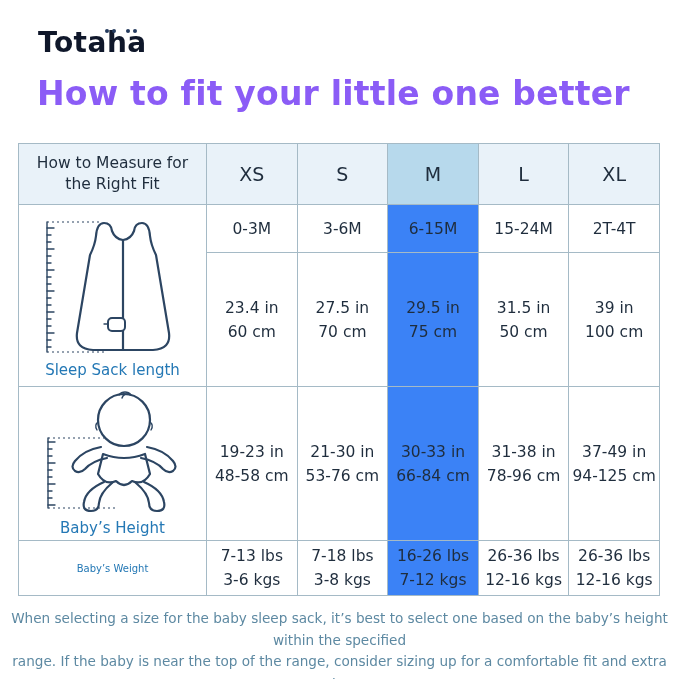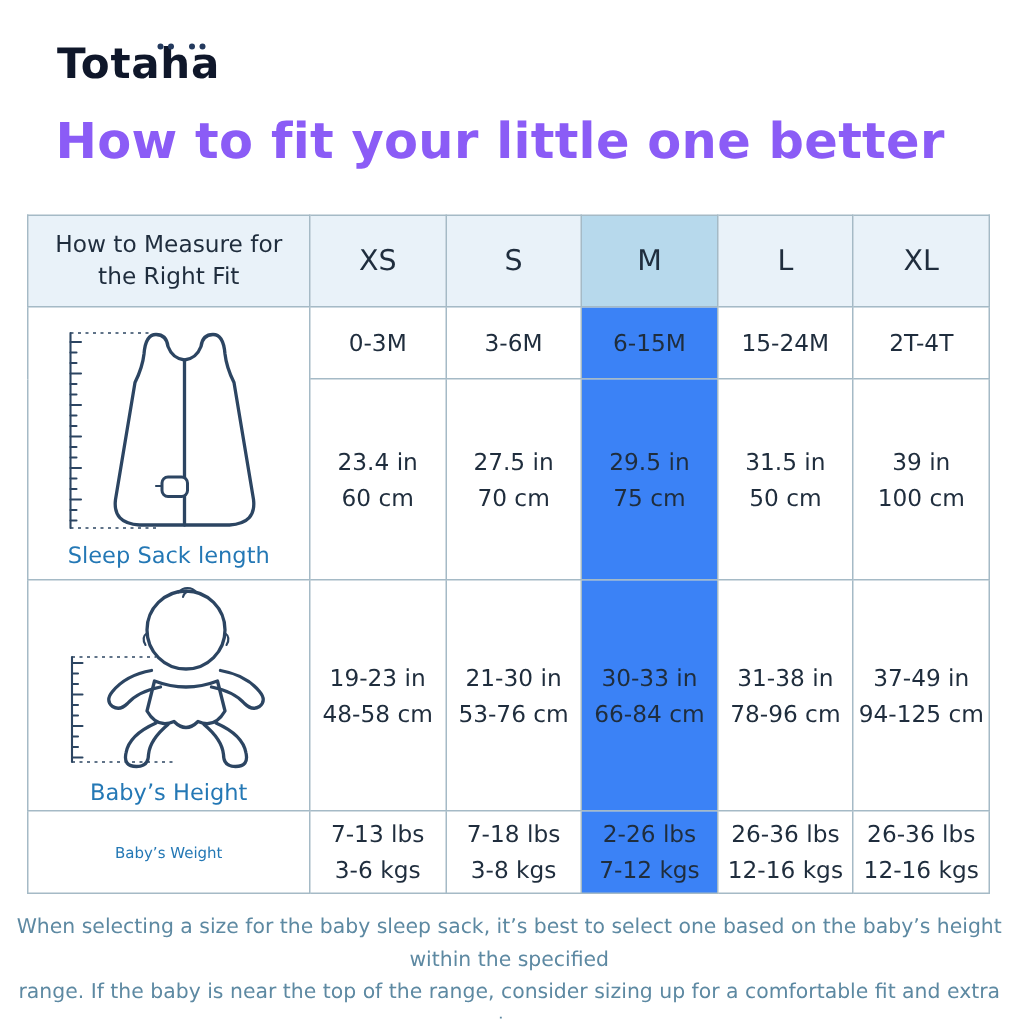--- a/index.html
+++ b/index.html
@@ -192,21 +192,21 @@
       </td>
       <td>
         <div>7-13 lbs</div>
         <div>3-6 kgs</div>
       </td>
       <td>
         <div>7-18 lbs</div>
         <div>3-8 kgs</div>
       </td>
       <td class="hlc">
-        <div>2-26 lbs</div>
+        <div>16-26 lbs</div>
         <div>7-12 kgs</div>
       </td>
       <td>
         <div>26-36 lbs</div>
         <div>12-16 kgs</div>
       </td>
       <td>
         <div>26-36 lbs</div>
         <div>12-16 kgs</div>
       </td>

